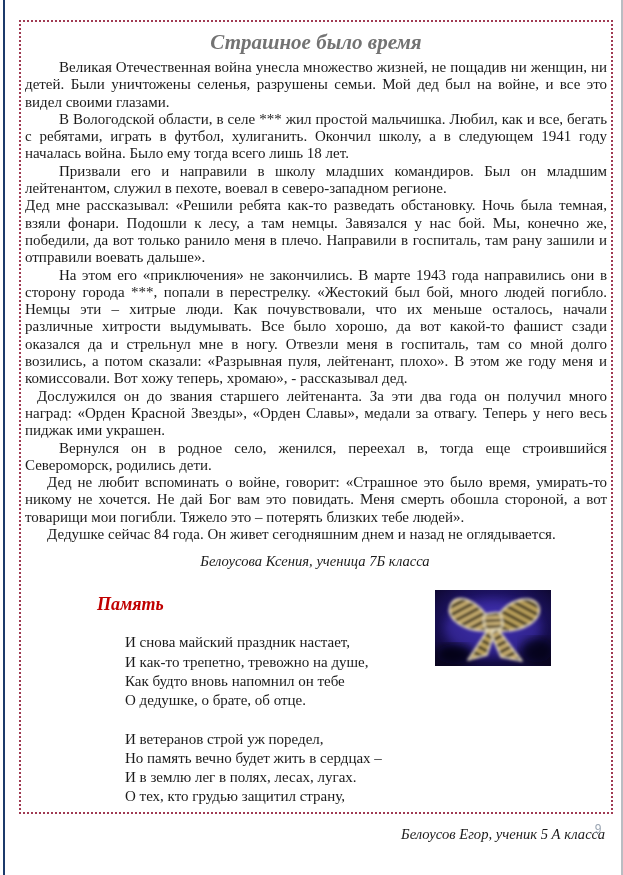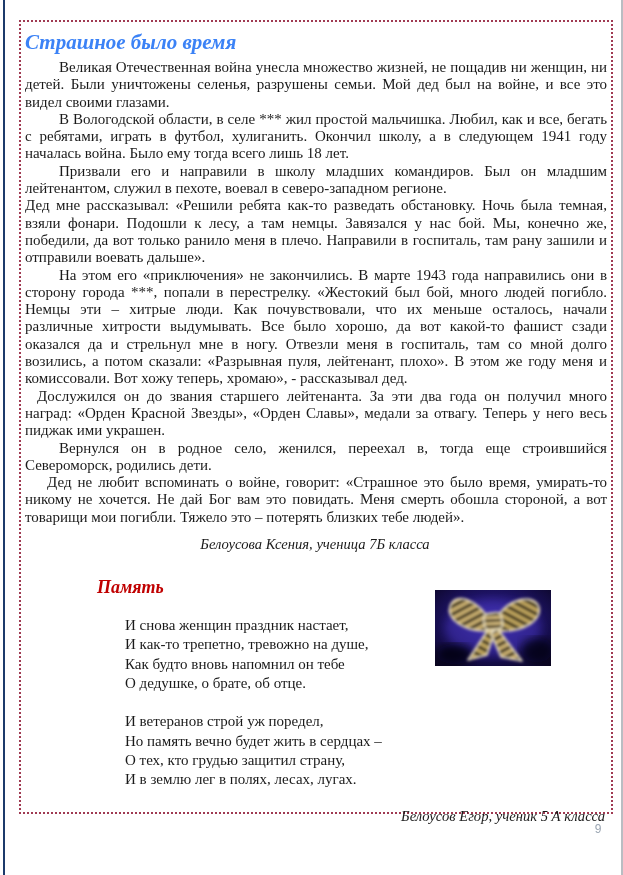--- a/index.html
+++ b/index.html
@@ -20,22 +20,22 @@
     background: #b9bdc2;
   }
   .frame {
     position: absolute; left: 19px; top: 20px;
     width: 594px; height: 794px;
     border: 2px dotted #a03a52;
     box-sizing: border-box;
     padding: 8px 4px 0 4px;
   }
   .article-title {
-    text-align: left;
-    color: #3b82f6;
+    text-align: center;
+    color: #737373;
     font-weight: bold;
     font-style: italic;
     font-size: 21px;
     line-height: 24px;
     margin: 0 0 5px 0;
   }
   .body-text p {
     margin: 0;
     font-size: 15px;
     line-height: 17.3px;
@@ -97,38 +97,39 @@
 
   <div class="body-text" id="article-body">
       <p class="ind-normal">Великая Отечественная война унесла множество жизней, не пощадив ни женщин, ни детей. Были уничтожены селенья, разрушены семьи. Мой дед был на войне, и все это видел своими глазами.</p>
       <p class="ind-normal">В Вологодской области, в селе *** жил простой мальчишка. Любил, как и все, бегать с ребятами, играть в футбол, хулиганить. Окончил школу, а в следующем 1941 году началась война. Было ему тогда всего лишь 18 лет.</p>
       <p class="ind-normal">Призвали его и направили в школу младших командиров. Был он младшим лейтенантом, служил в пехоте, воевал в северо-западном регионе.</p>
       <p class="ind-none">Дед мне рассказывал: «Решили ребята как-то разведать обстановку. Ночь была темная, взяли фонари. Подошли к лесу, а там немцы. Завязался у нас бой. Мы, конечно же, победили, да вот только ранило меня в плечо. Направили в госпиталь, там рану зашили и отправили воевать дальше».</p>
       <p class="ind-normal">На этом его «приключения» не закончились. В марте 1943 года направились они в сторону города ***, попали в перестрелку. «Жестокий был бой, много людей погибло. Немцы эти – хитрые люди. Как почувствовали, что их меньше осталось, начали различные хитрости выдумывать. Все было хорошо, да вот какой-то фашист сзади оказался да и стрельнул мне в ногу. Отвезли меня в госпиталь, там со мной долго возились, а потом сказали: «Разрывная пуля, лейтенант, плохо». В этом же году меня и комиссовали. Вот хожу теперь, хромаю», - рассказывал дед.</p>
       <p class="ind-small">Дослужился он до звания старшего лейтенанта. За эти два года он получил много наград: «Орден Красной Звезды», «Орден Славы», медали за отвагу. Теперь у него весь пиджак ими украшен.</p>
       <p class="ind-normal">Вернулся он в родное село, женился, переехал в, тогда еще строившийся Североморск, родились дети.</p>
       <p class="ind-mid">Дед не любит вспоминать о войне, говорит: «Страшное это было время, умирать-то никому не хочется. Не дай Бог вам это повидать. Меня смерть обошла стороной, а вот товарищи мои погибли. Тяжело это – потерять близких тебе людей».</p>
+      <p class="ind-mid">Дедушке сейчас 84 года. Он живет сегодняшним днем и назад не оглядывается.</p>
     </div>
 
   <div class="byline">Белоусова Ксения, ученица 7Б класса</div>
 
   <h2 class="poem-heading">Память</h2>
 
   <div class="poem-block" id="poem-block">
       <div class="stanza">
-        <div>И снова женщин праздник настает,</div>
+        <div>И снова майский праздник настает,</div>
         <div>И как-то трепетно, тревожно на душе,</div>
         <div>Как будто вновь напомнил он тебе</div>
         <div>О дедушке, о брате, об отце.</div>
       </div>
       <div class="stanza">
         <div>И ветеранов строй уж поредел,</div>
         <div>Но память вечно будет жить в сердцах –</div>
+        <div>И в землю лег в полях, лесах, лугах.</div>
         <div>О тех, кто грудью защитил страну,</div>
-        <div>И в землю лег в полях, лесах, лугах.</div>
       </div>
     </div>
 
   <div class="poem-byline">Белоусов Егор, ученик 5 А класса</div>
 
   <svg class="ribbon-photo" viewBox="0 0 116 76" preserveAspectRatio="none">
     <defs>
       <radialGradient id="bgGrad" cx="50%" cy="42%" r="80%">
         <stop offset="0%" stop-color="#3b2ba8"></stop>
         <stop offset="50%" stop-color="#1c1260"></stop>

